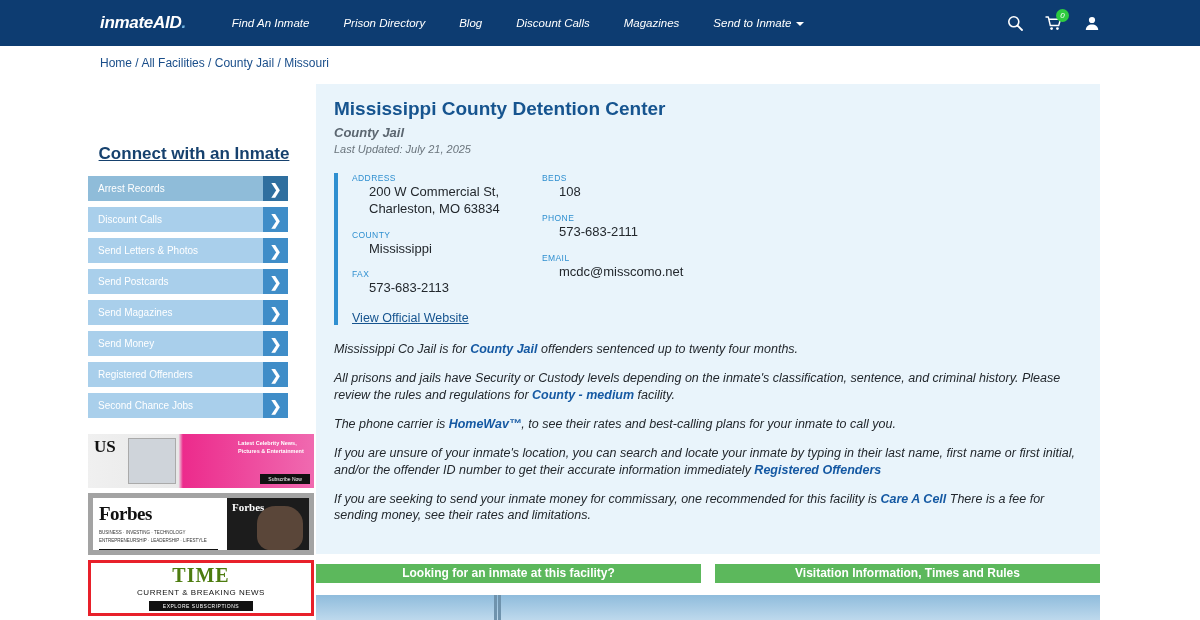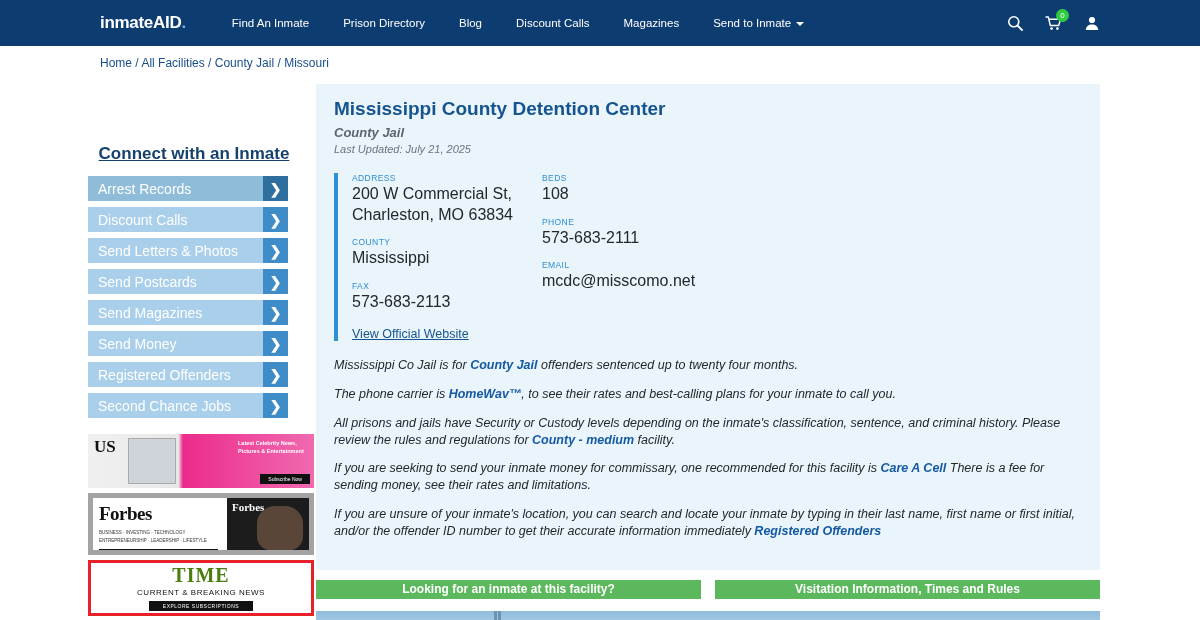--- a/index.html
+++ b/index.html
@@ -21,20 +21,21 @@
     display: flex;
     align-items: center;
     padding: 0 0 0 0;
   }
   .nav-inner {
     width: 1000px;
     margin: 0 auto;
     display: flex;
     align-items: center;
     height: 31px;
+    font-style: italic;
   }
   .brand {
     color: #fff;
     font-size: 17px;
     font-weight: bold;
     letter-spacing: -0.3px;
     display: flex;
     align-items: baseline;
     margin-right: 46px;
   }
@@ -109,21 +110,21 @@
   .link-row {
     display: flex;
     align-items: stretch;
     height: 25px;
     cursor: pointer;
   }
   .link-row .label {
     flex: 1;
     background: #a9cfeb;
     color: #ffffff;
-    font-size: 14px;
+    font-size: 10px;
     display: flex;
     align-items: center;
     padding-left: 10px;
   }
   .link-row .arrow {
     width: 25px;
     background: #3f8dc8;
     color: #ffffff;
     display: flex;
     align-items: center;
@@ -297,25 +298,26 @@
   .info-col { width: 190px; }
   .info-col.second { width: 200px; }
   .info-label {
     font-size: 8.5px;
     color: #2f8fd0;
     letter-spacing: 0.4px;
     text-transform: uppercase;
     margin-bottom: 1px;
   }
   .info-value {
-    font-size: 16px;
+    font-size: 13px;
     color: #23282d;
     line-height: 1.3;
     margin-bottom: 12px;
     white-space: pre-line;
+    margin-left: 17px;
   }
   .official-link {
     display: inline-block;
     font-size: 12.5px;
     color: #16548f;
     text-decoration: underline;
     cursor: pointer;
     margin-top: 2px;
   }
   .desc { margin-top: 16px; }
@@ -512,31 +514,31 @@
           <div class="info-label">EMAIL</div>
           <div class="info-value">mcdc@misscomo.net</div>
         </div>
       </div>
 
       <div class="desc">
         <p>
           <span>Mississippi Co Jail is for </span><span class="lk">County Jail</span><span> offenders sentenced up to twenty four months.</span>
         </p>
         <p>
+          <span>All prisons and jails have Security or Custody levels depending on the inmate's classification, sentence, and criminal history. Please review the rules and regulations for </span><span class="lk">County - medium</span><span> facility.</span>
+        </p>
+        <p>
           <span>The phone carrier is </span><span class="lk">HomeWav™</span><span>, to see their rates and best-calling plans for your inmate to call you.</span>
         </p>
         <p>
-          <span>All prisons and jails have Security or Custody levels depending on the inmate's classification, sentence, and criminal history. Please review the rules and regulations for </span><span class="lk">County - medium</span><span> facility.</span>
+          <span>If you are unsure of your inmate's location, you can search and locate your inmate by typing in their last name, first name or first initial, and/or the offender ID number to get their accurate information immediately </span><span class="lk">Registered Offenders</span>
         </p>
         <p>
           <span>If you are seeking to send your inmate money for commissary, one recommended for this facility is </span><span class="lk">Care A Cell</span><span> There is a fee for sending money, see their rates and limitations.</span>
         </p>
-        <p>
-          <span>If you are unsure of your inmate's location, you can search and locate your inmate by typing in their last name, first name or first initial, and/or the offender ID number to get their accurate information immediately </span><span class="lk">Registered Offenders</span>
-        </p>
       </div>
     </div>
 
     <div class="cta-row">
       <div class="cta">Looking for an inmate at this facility?</div>
       <div class="cta">Visitation Information, Times and Rules</div>
     </div>
 
     <div class="photo-strip">
       <div class="pole" style="left:178px"></div>

